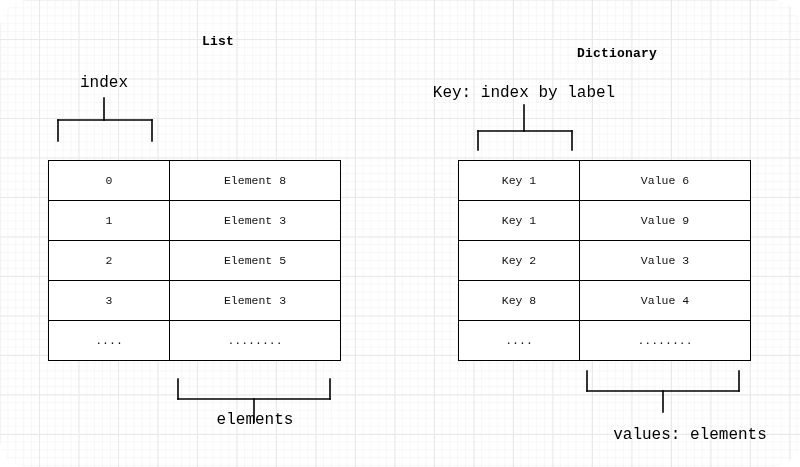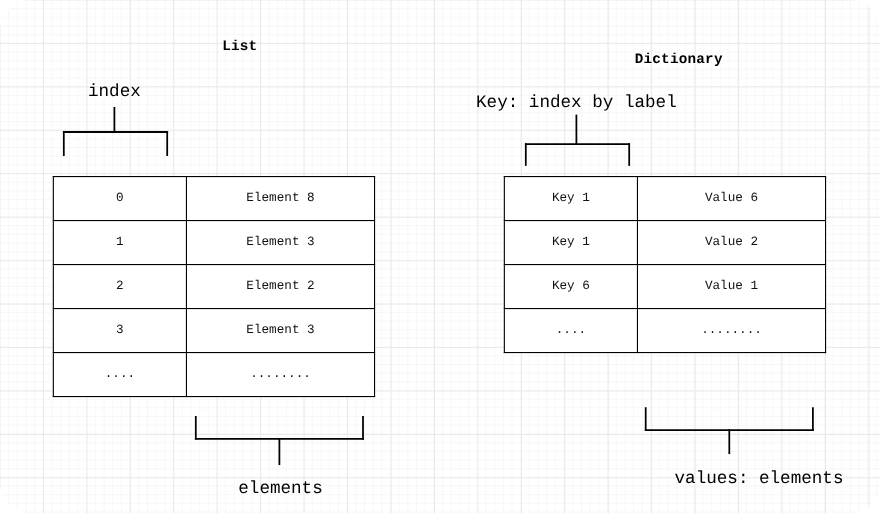--- a/index.html
+++ b/index.html
@@ -94,21 +94,21 @@
       <tr>
         <td class="col-key">0</td>
         <td class="col-val">Element 8</td>
       </tr>
       <tr>
         <td class="col-key">1</td>
         <td class="col-val">Element 3</td>
       </tr>
       <tr>
         <td class="col-key">2</td>
-        <td class="col-val">Element 2</td>
+        <td class="col-val">Element 5</td>
       </tr>
       <tr>
         <td class="col-key">3</td>
         <td class="col-val">Element 3</td>
       </tr>
       <tr>
         <td class="col-key">....</td>
         <td class="col-val">........</td>
       </tr>
     </tbody>
@@ -116,21 +116,21 @@
 
   <div class="bracket" style="left:177px; top:379px;">
     <svg width="156" height="46" viewBox="0 0 156 46" aria-hidden="true">
       <path d="M 1 0 L 1 20"></path>
       <path d="M 1 20 L 153 20"></path>
       <path d="M 153 0 L 153 20"></path>
       <path d="M 77 20 L 77 43"></path>
     </svg>
   </div>
 
-  <div class="annot-label" style="left:255px; top:435px;">elements</div>
+  <div class="annot-label" style="left:255px; top:411px;">elements</div>
 
   <div class="panel-title" style="left:617px; top:46px;">Dictionary</div>
 
   <div class="annot-label" style="left:524px; top:84px;">Key: index by label</div>
 
   <div class="bracket" style="left:476px; top:105px;">
     <svg width="98" height="46" viewBox="0 0 98 46" aria-hidden="true">
       <path d="M 48 0 L 48 26"></path>
       <path d="M 2 26 L 96 26"></path>
       <path d="M 2 26 L 2 45"></path>
@@ -139,25 +139,29 @@
   </div>
 
   <table class="struct-table" style="left:458px; top:160px;">
     <tbody>
       <tr>
         <td class="col-key">Key 1</td>
         <td class="col-val">Value 6</td>
       </tr>
       <tr>
         <td class="col-key">Key 1</td>
-        <td class="col-val">Value 2</td>
+        <td class="col-val">Value 9</td>
       </tr>
       <tr>
-        <td class="col-key">Key 6</td>
-        <td class="col-val">Value 1</td>
+        <td class="col-key">Key 2</td>
+        <td class="col-val">Value 3</td>
+      </tr>
+      <tr>
+        <td class="col-key">Key 8</td>
+        <td class="col-val">Value 4</td>
       </tr>
       <tr>
         <td class="col-key">....</td>
         <td class="col-val">........</td>
       </tr>
     </tbody>
   </table>
 
   <div class="bracket" style="left:586px; top:371px;">
     <svg width="156" height="46" viewBox="0 0 156 46" aria-hidden="true">

